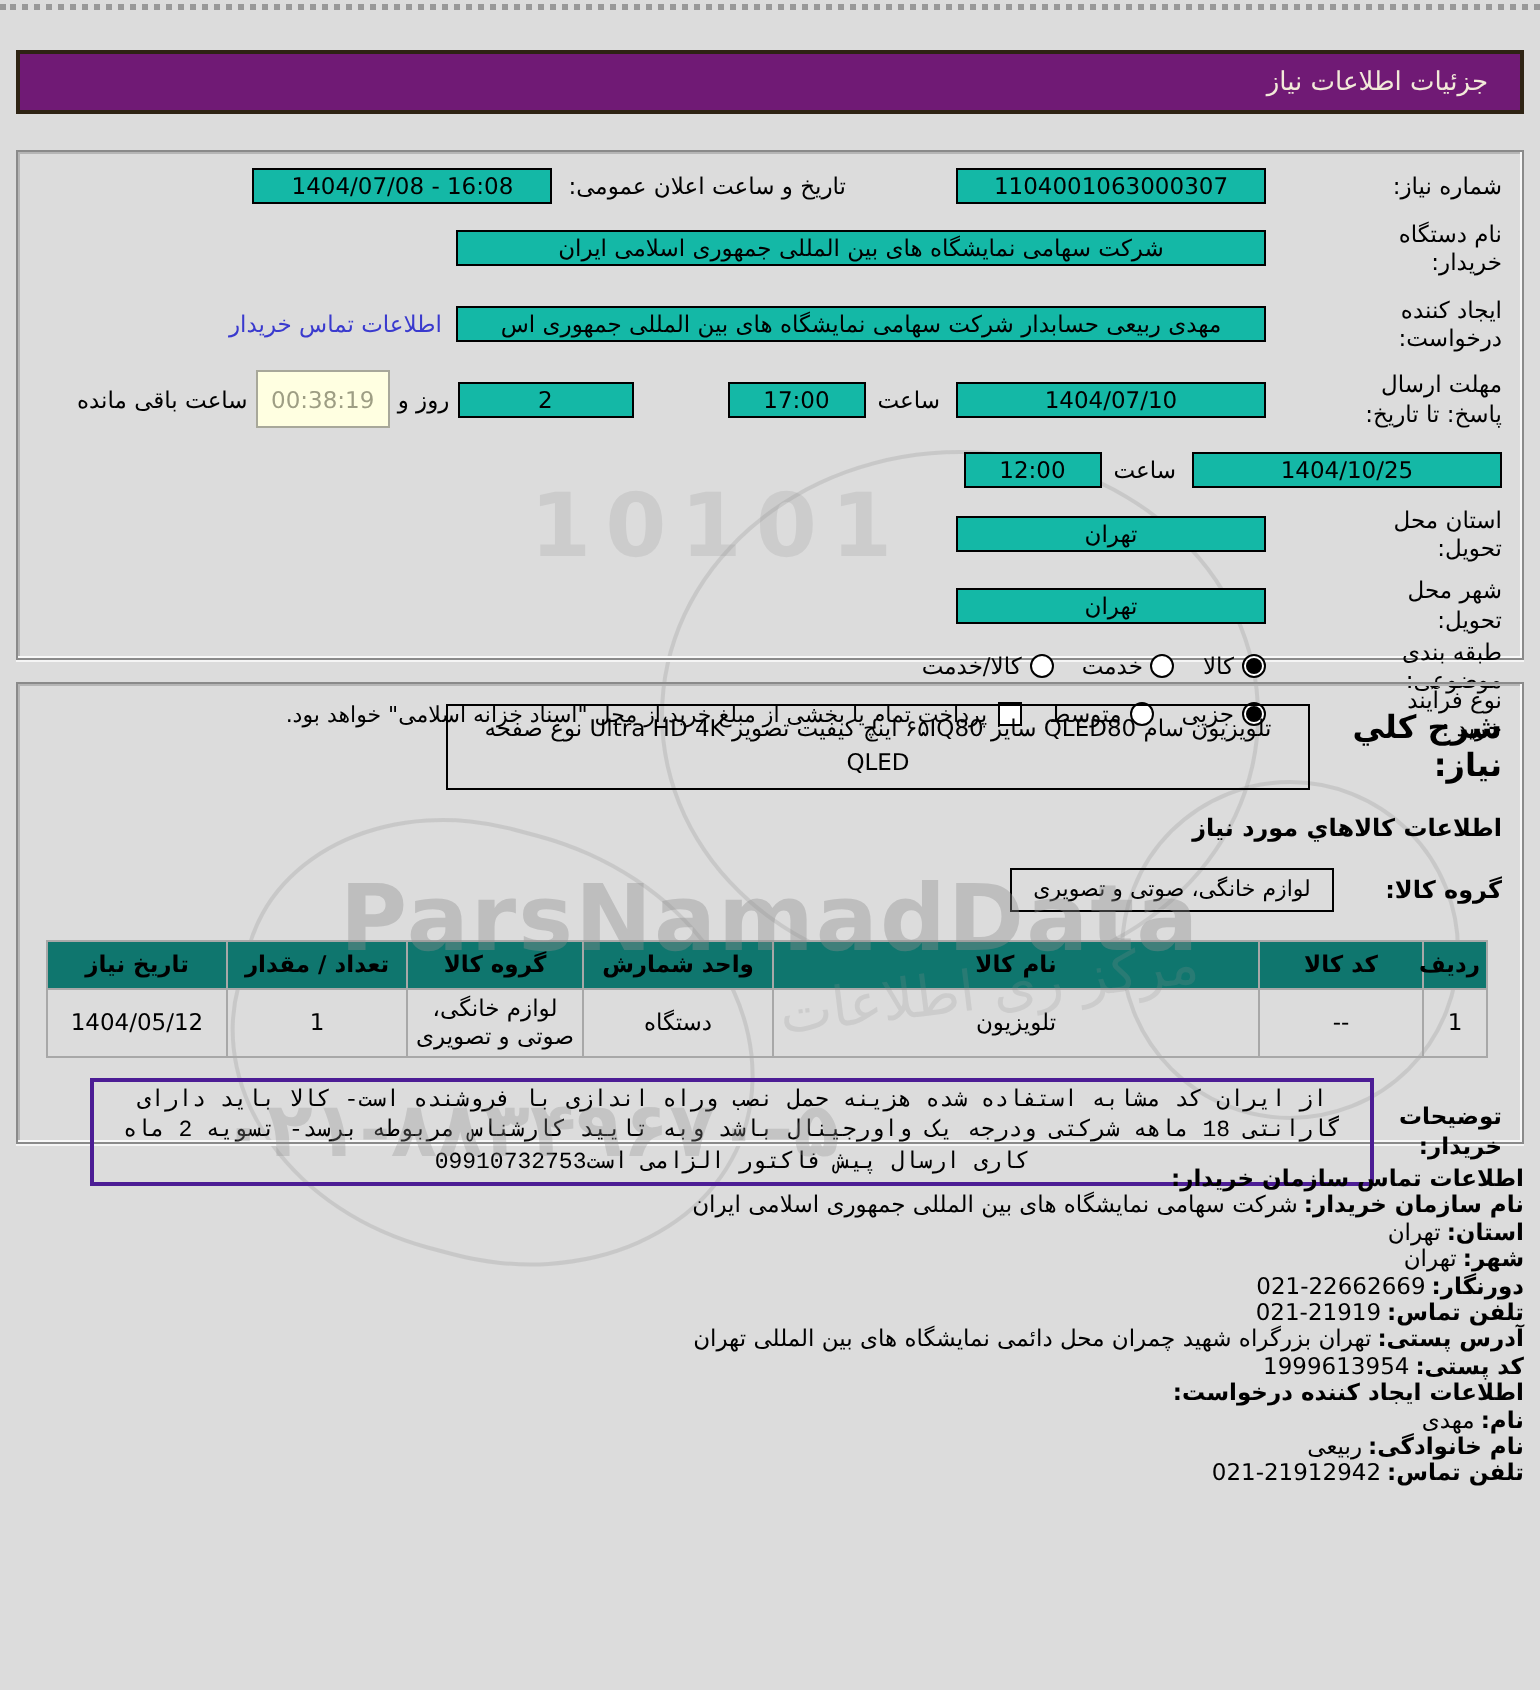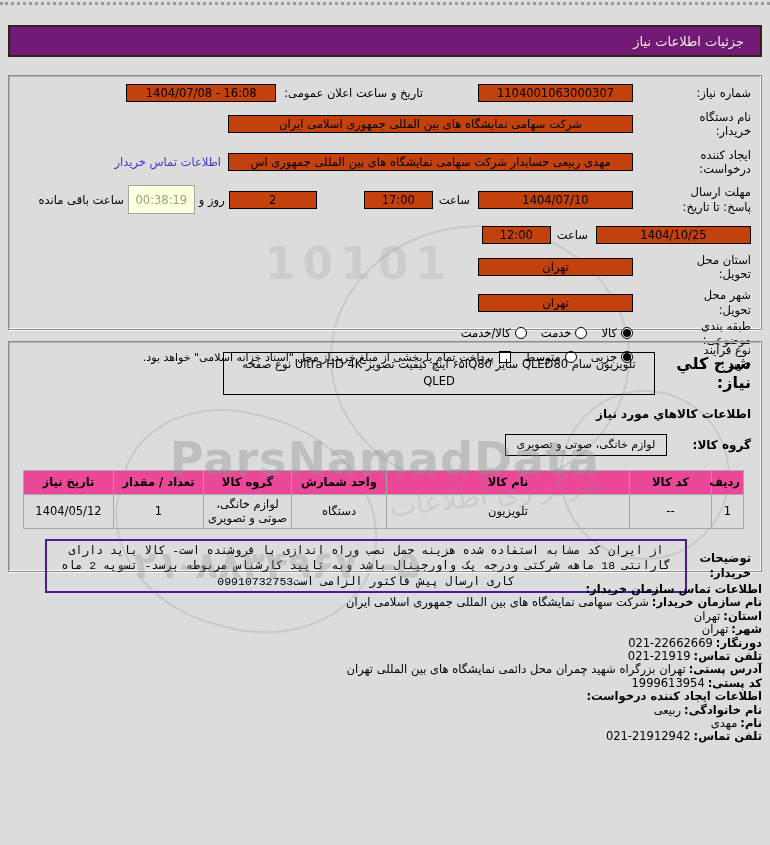--- a/index.html
+++ b/index.html
@@ -21,21 +21,21 @@
     position:absolute; right:8px; left:8px; border:1px solid #8a8a8a;
     box-shadow: inset -1px -1px 0 #f8f8f8, inset 1px 1px 0 #b5b5b5, 0 1px 0 #f5f5f5;
     padding:8px 10px 0 10px; z-index:2; background:transparent;
   }
   .box1 { top:75px; height:255px; }
   .box2 { top:341px; height:231px; padding-top:10px; }
 
   .frow { display:flex; align-items:center; }
   .flabel { flex:0 0 118px; font-size:11.5px; line-height:1.25;padding-left:47px; }
   .finput {
-    background:#c2410c; border:1px solid #000; height:18px; display:flex;
+    background:#14b8a6; border:1px solid #000; height:18px; display:flex;
     align-items:center; justify-content:center; overflow:hidden; white-space:nowrap;
     font-size:11.5px;
   }
   .ltr { direction:ltr; }
   .w155 { width:155px; } .w150 { width:150px; } .w405 { width:405px; }
   .w62 { width:69px;text-align:right; } .w88 { width:88px; }
   .mid-label { margin-right:55px; font-size:11.5px; }
   .gap8 { margin-right:8px; } .gap4 { margin-right:4px; }
   .hour-label { margin-right:8px; margin-left:6px; font-size:11.5px; }
   .countdown {
@@ -59,21 +59,21 @@
     border:1px solid #000; padding:3px 8px; font-size:11.5px; text-align:center;
     max-width:432px; line-height:1.5; margin-right:6px;
   }
   .section-heading { font-weight:bold; font-size:12px; margin:12px 0 0 0; }
   .group-row { margin-top:13px; }
   .group-label { flex:0 0 84px; font-weight:bold; }
   .group-box { border:1px solid #000; width:162px; height:22px; display:flex; align-items:center; justify-content:center; font-size:11px; }
 
   table.items { border-collapse:collapse; margin:14px 7px 0 7px; width:720px; table-layout:fixed; }
   table.items th, table.items td { border:1px solid #a8a8a8; font-size:11.5px; padding:2px 3px; text-align:center; }
-  table.items th { background:#ec4899; height:24px; font-weight:bold; }
+  table.items th { background:#0f766e; height:24px; font-weight:bold; }
   table.items td { height:34px; }
   .c0{width:32px;} .c1{width:82px;} .c2{width:243px;} .c3{width:95px;} .c4{width:88px;} .c5{width:90px;} .c6{width:90px;}
 
   .notes-row { margin-top:10px; align-items:center; }
   .notes-label { flex:0 0 64px; font-weight:bold; font-size:11.5px; line-height:1.3; text-align:right; }
   .notes-box {
     border:2px solid #4c1d95; width:642px; font-size:11.5px; line-height:1.35;
     text-align:center; padding:2px 6px; background:transparent;font-family:Liberation Mono, monospace;
   }
 
@@ -256,23 +256,23 @@
     <div class="cline">
       <b>آدرس پستی:</b><span>تهران بزرگراه شهید چمران محل دائمی نمایشگاه های بین المللی تهران</span>
     </div>
     <div class="cline">
       <b>کد پستی:</b><span>1999613954</span>
     </div>
 
     <div class="cheading">اطلاعات ایجاد کننده درخواست:</div>
 
     <div class="cline">
+      <b>نام:</b><span>مهدی</span>
+    </div>
+    <div class="cline">
       <b>نام خانوادگی:</b><span>ربیعی</span>
     </div>
     <div class="cline">
-      <b>نام:</b><span>مهدی</span>
-    </div>
-    <div class="cline">
       <b>تلفن تماس:</b><span>21912942-021</span>
     </div>
   </div>
 
 </div>
 
 </body></html>

